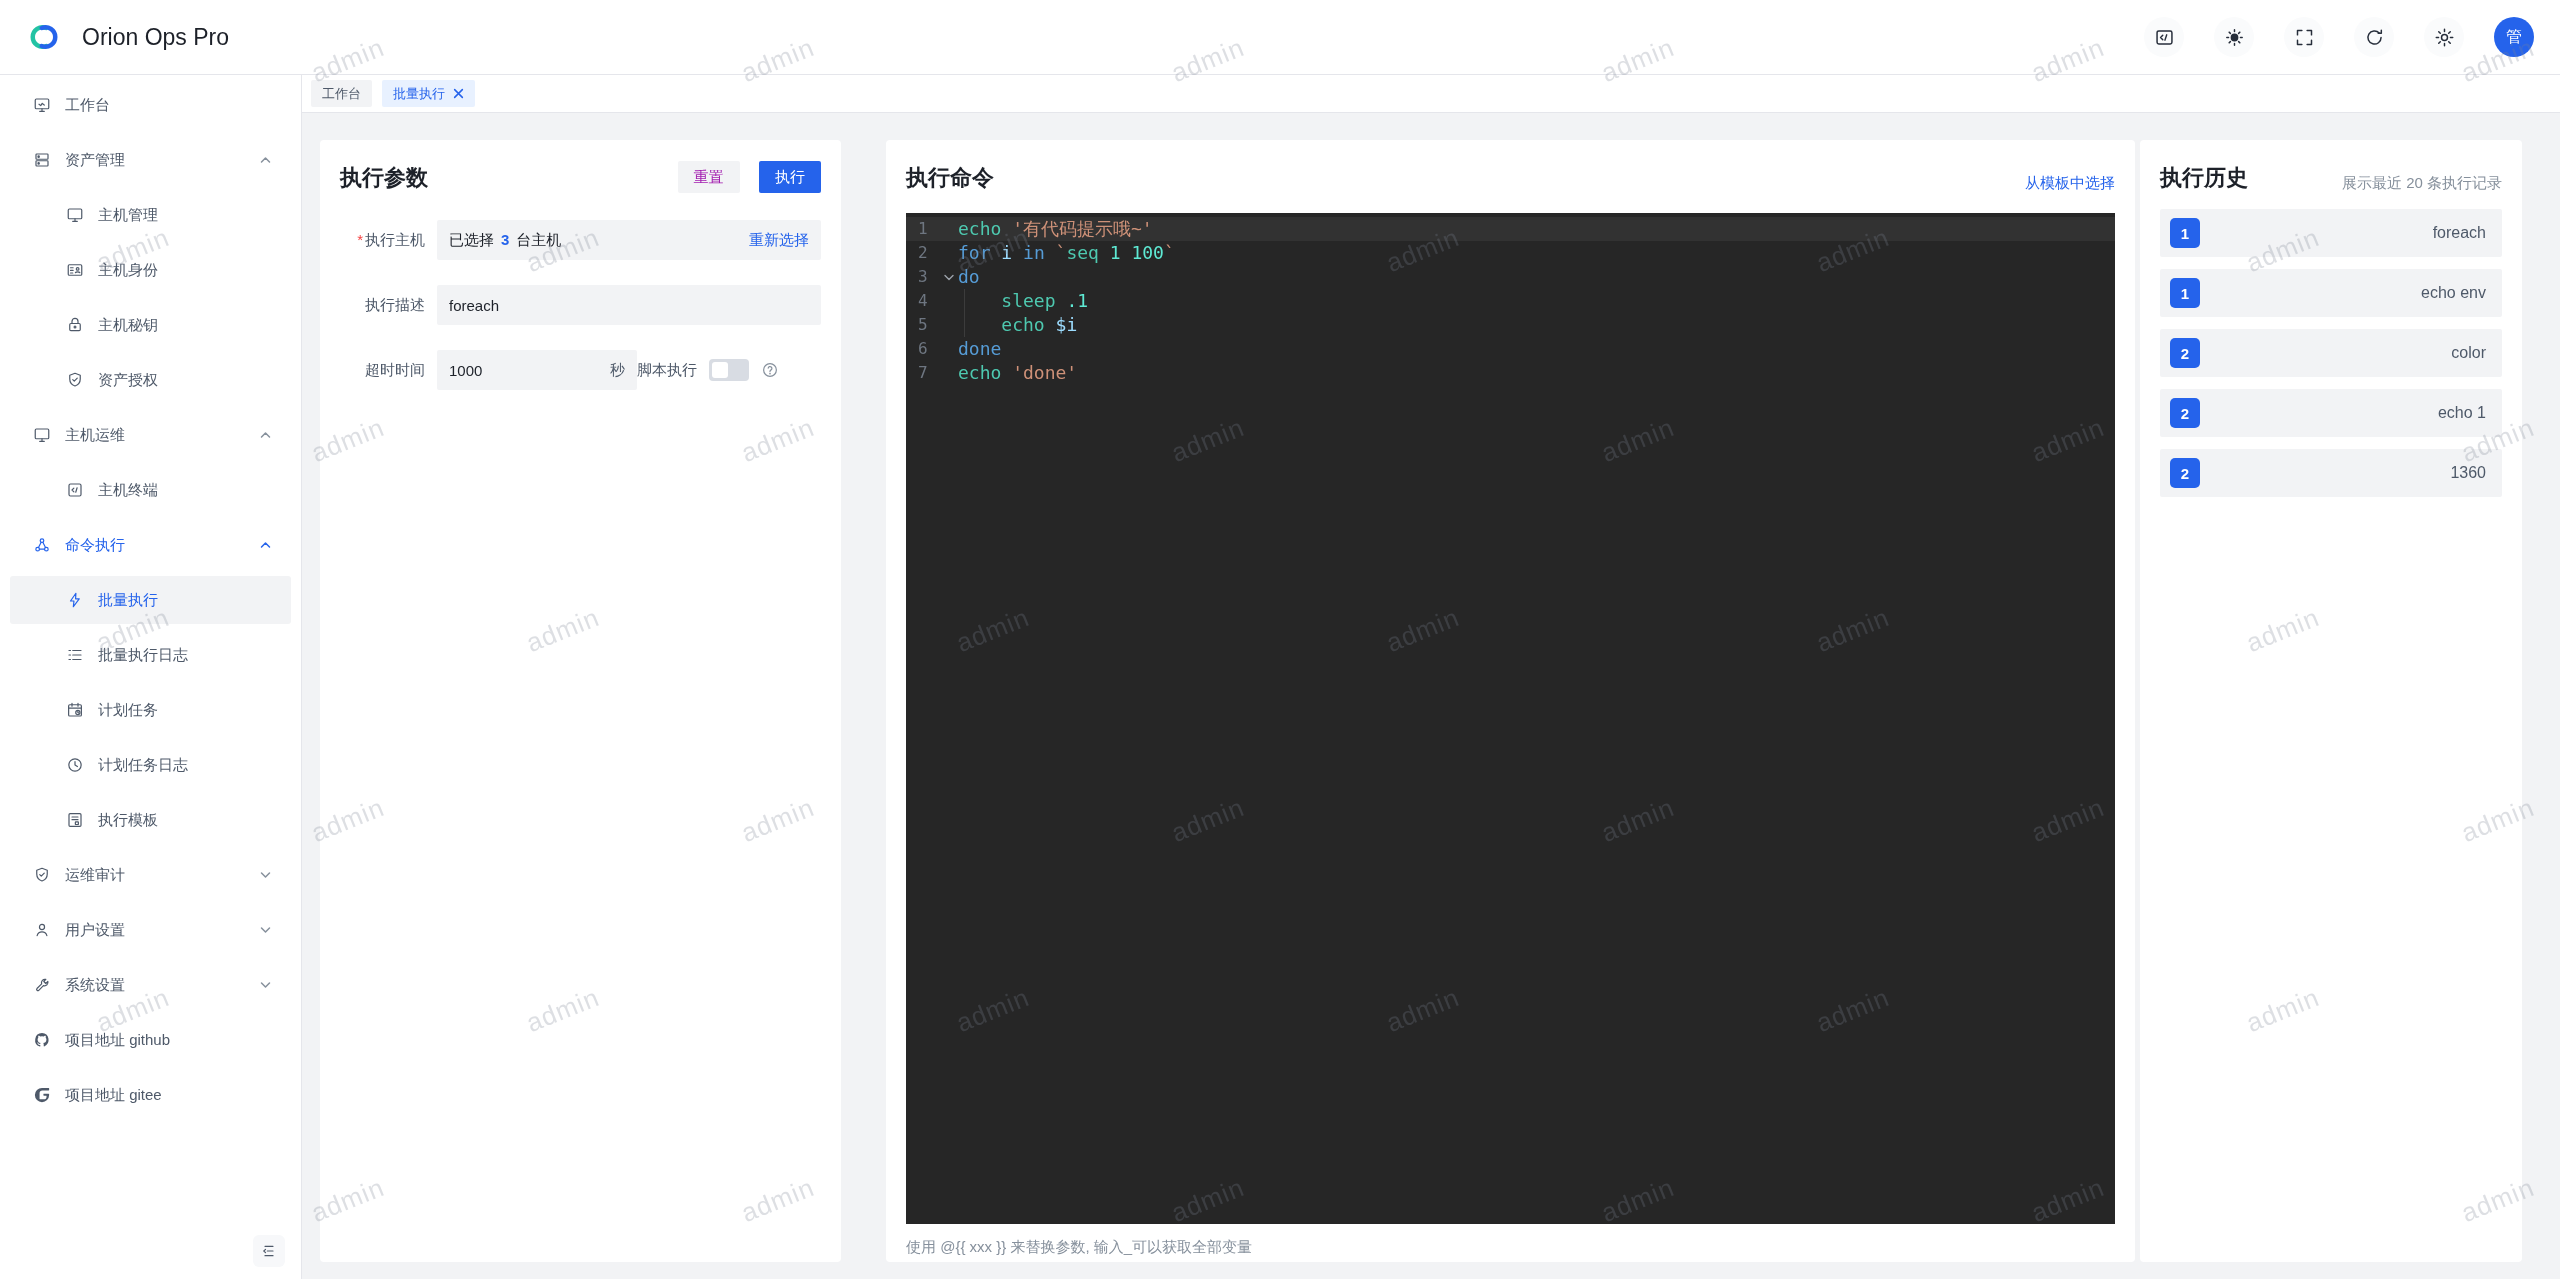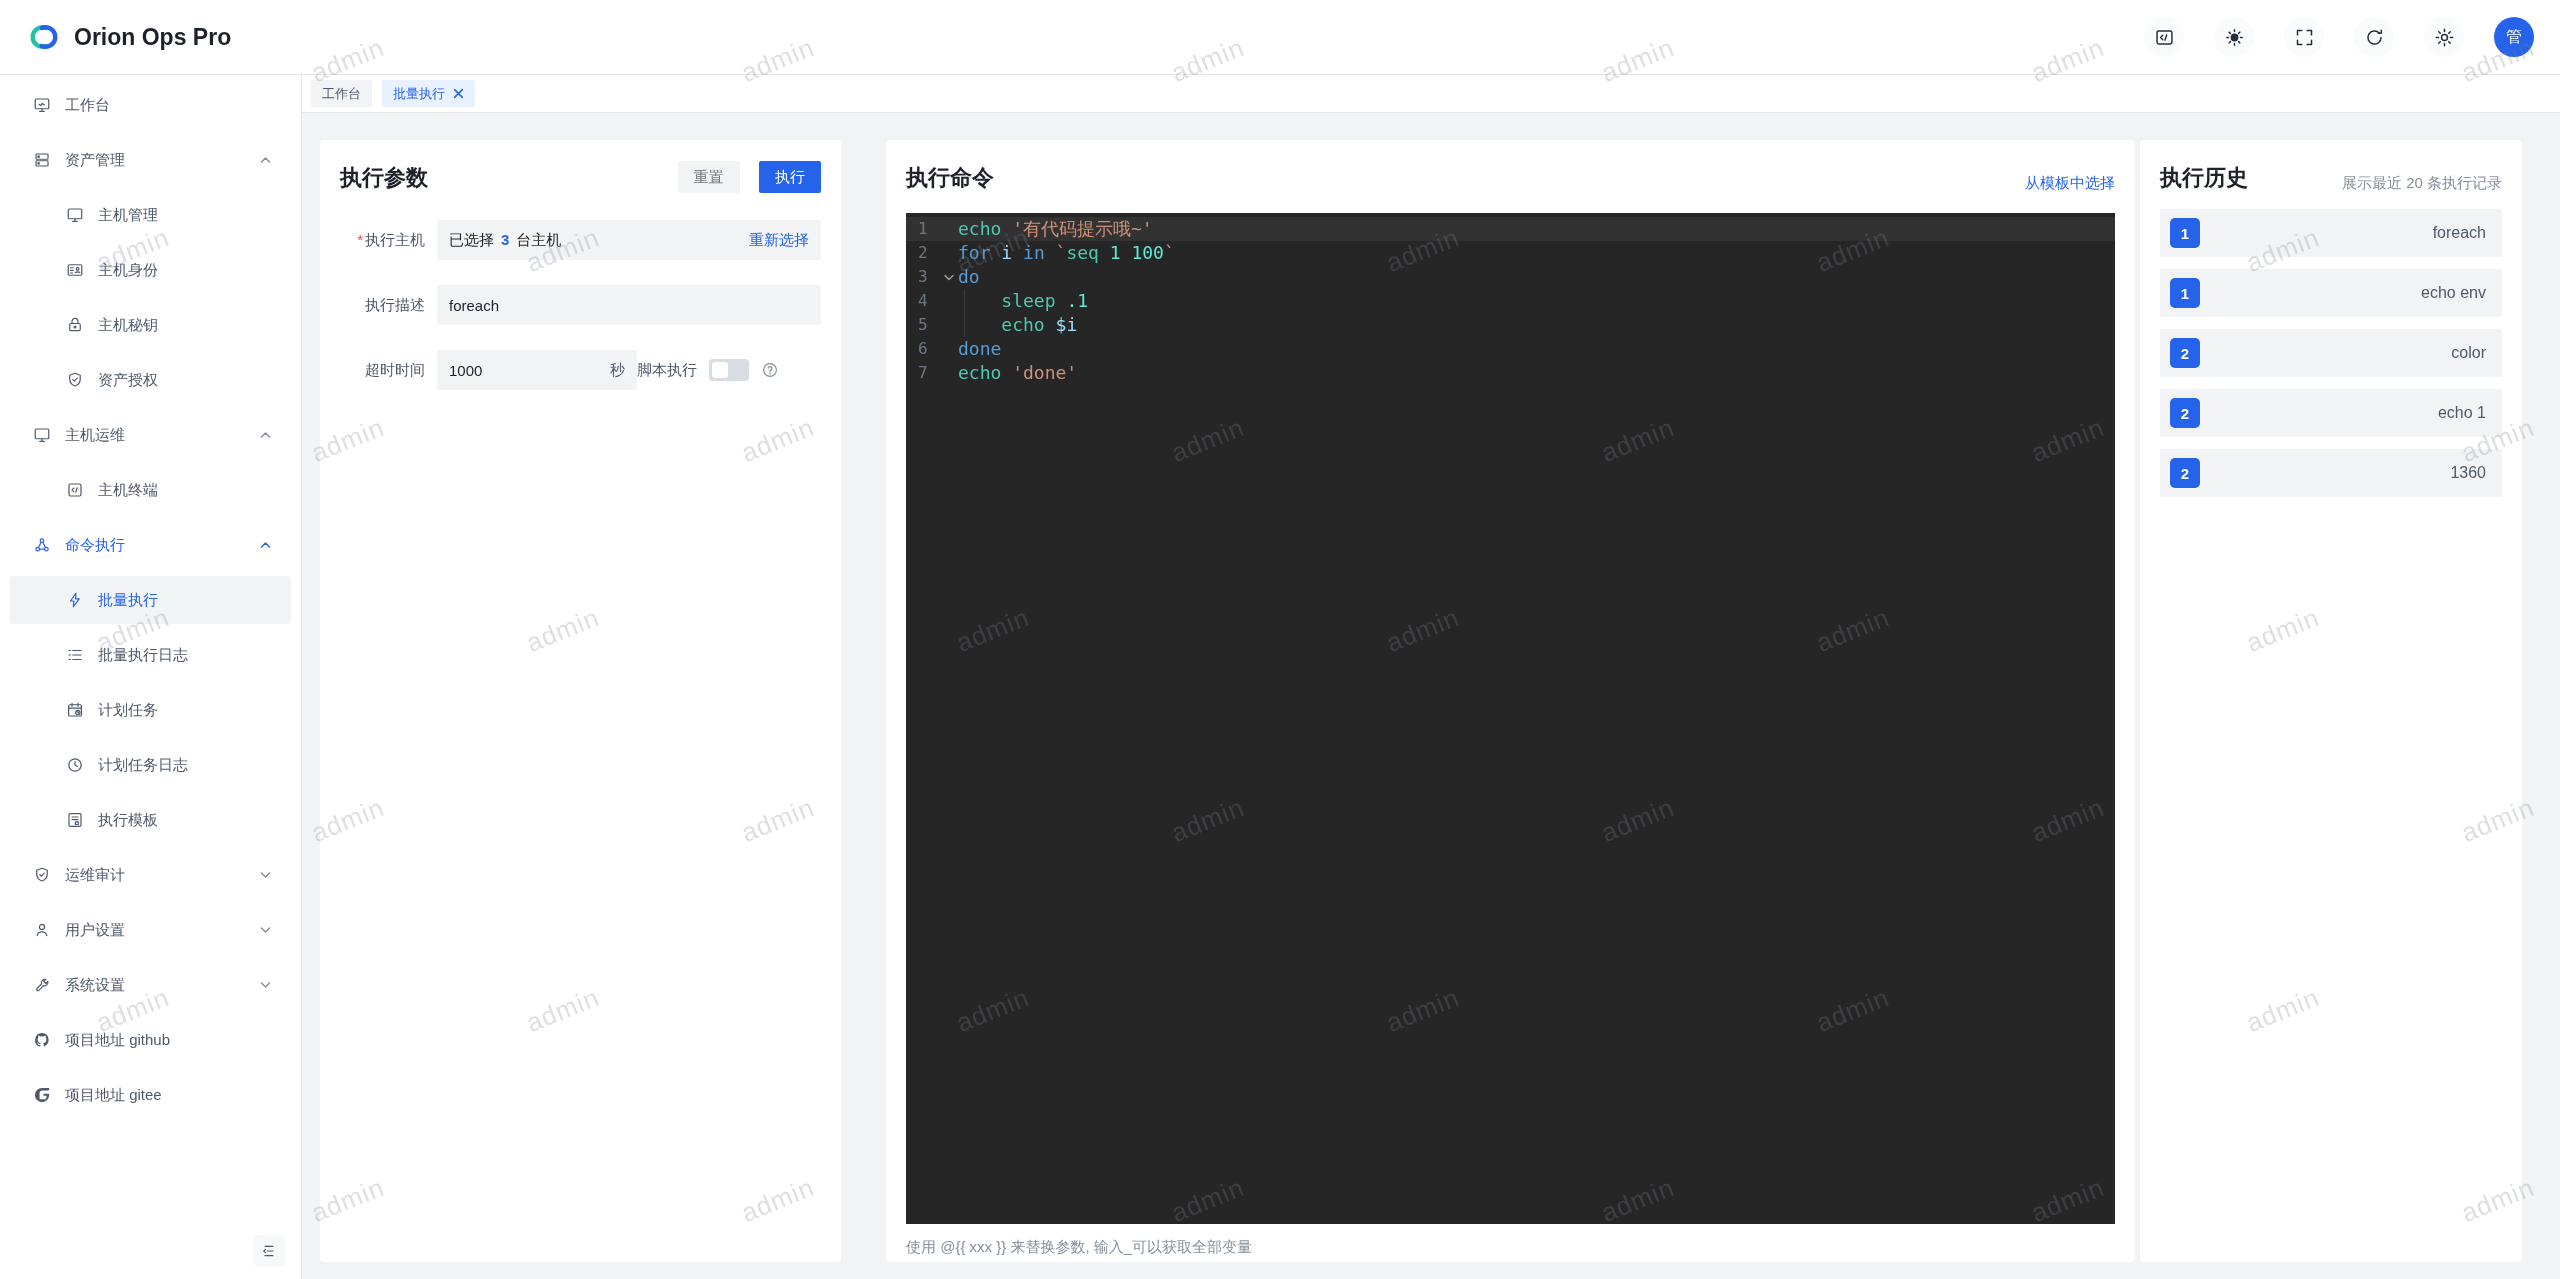--- a/index.html
+++ b/index.html
@@ -7,21 +7,21 @@
   body{font-family:"Liberation Sans","DejaVu Sans",sans-serif;color:#1d2129;background:#f2f3f5;position:relative}
   svg{display:block}
 
   
   #wm-layer{position:fixed;inset:0;pointer-events:none;z-index:60;overflow:hidden}
   .wm{position:absolute;transform:rotate(-22deg);font-size:26px;letter-spacing:1px;color:rgba(125,132,145,.26);white-space:nowrap}
 
   
   #app-header{position:absolute;left:0;top:0;width:2560px;height:75px;background:#fff;border-bottom:1px solid #e5e6eb;display:flex;align-items:center;justify-content:space-between;padding:0 26px;z-index:5}
   .logo-wrap{display:flex;align-items:center}
-  .logo-text{font-size:23px;font-weight:700;margin-left:12px;color:#1d2129}
+  .logo-text{font-size:23px;font-weight:400;margin-left:20px;color:#1d2129}
   .hdr-actions{display:flex;align-items:center;gap:30px}
   .hdr-icon-btn{width:40px;height:40px;border-radius:50%;display:flex;align-items:center;justify-content:center;background:#fafbfc;cursor:pointer;color:#272e3b}
   .avatar{width:40px;height:40px;border-radius:50%;background:#2563eb;color:#fff;font-size:16px;display:flex;align-items:center;justify-content:center;cursor:pointer}
 
   
   #sidebar{position:absolute;left:0;top:75px;width:302px;height:1204px;background:#fff;border-right:1px solid #e5e6eb;padding-top:6px;z-index:4}
   .menu-item{height:48px;margin:0 10px 7px;display:flex;align-items:center;border-radius:3px;font-size:15px;color:#4e5969;cursor:pointer;position:relative}
   .menu-item .mi-label{margin-left:14px}
   .menu-item.top{padding-left:23px}
   .menu-item.group{padding-left:23px}
@@ -44,21 +44,21 @@
   #content{position:absolute;left:302px;top:113px;width:2258px;height:1166px;background:#f2f3f5}
   .panel{position:absolute;top:27px;height:1122px;background:#fff;border-radius:4px;padding:20px}
   #params-panel{left:18px;width:521px}
   #command-panel{left:584px;width:1249px}
   #history-panel{left:1838px;width:382px}
   .panel-head{display:flex;align-items:flex-end;justify-content:space-between;height:33px}
   .panel-title{font-size:22px;font-weight:700;color:#1d2129}
 
   
   .btn{height:32px;border:none;border-radius:2px;font-size:15px;padding:0 16px;cursor:pointer;font-family:inherit}
-  .btn-default{background:#f2f3f5;color:#737373}
+  .btn-default{background:#f2f3f5;color:#a21caf}
   .btn-primary{background:#2563eb;color:#fff;margin-left:15px}
   .form-row{display:flex;align-items:center;margin-top:25px}
   .form-row.first{margin-top:27px}
   .form-label{width:85px;text-align:right;font-size:15px;color:#4e5969;flex:none}
   .req-star{color:#f53f3f;margin-right:2px}
   .field{margin-left:12px;background:#f2f3f5;border-radius:2px;height:40px;display:flex;align-items:center;padding:0 12px;font-size:15px;color:#1d2129}
   .field.w-full{width:400px}
   .host-field{justify-content:space-between;cursor:pointer}
   .host-count{color:#2563eb;font-weight:700;margin:0 7px}
   .link{color:#2563eb;cursor:pointer;font-size:15px}

